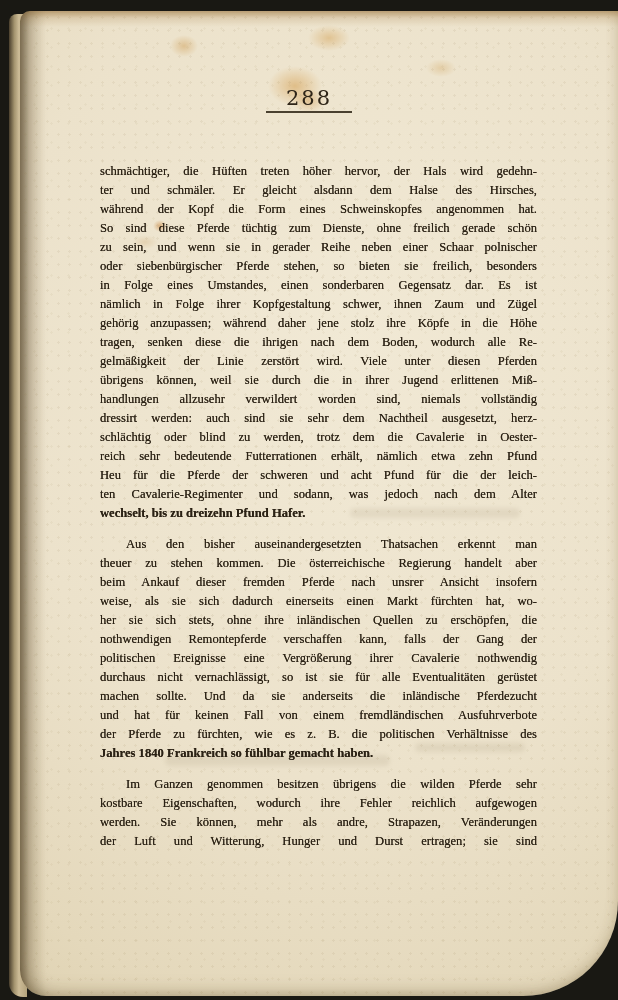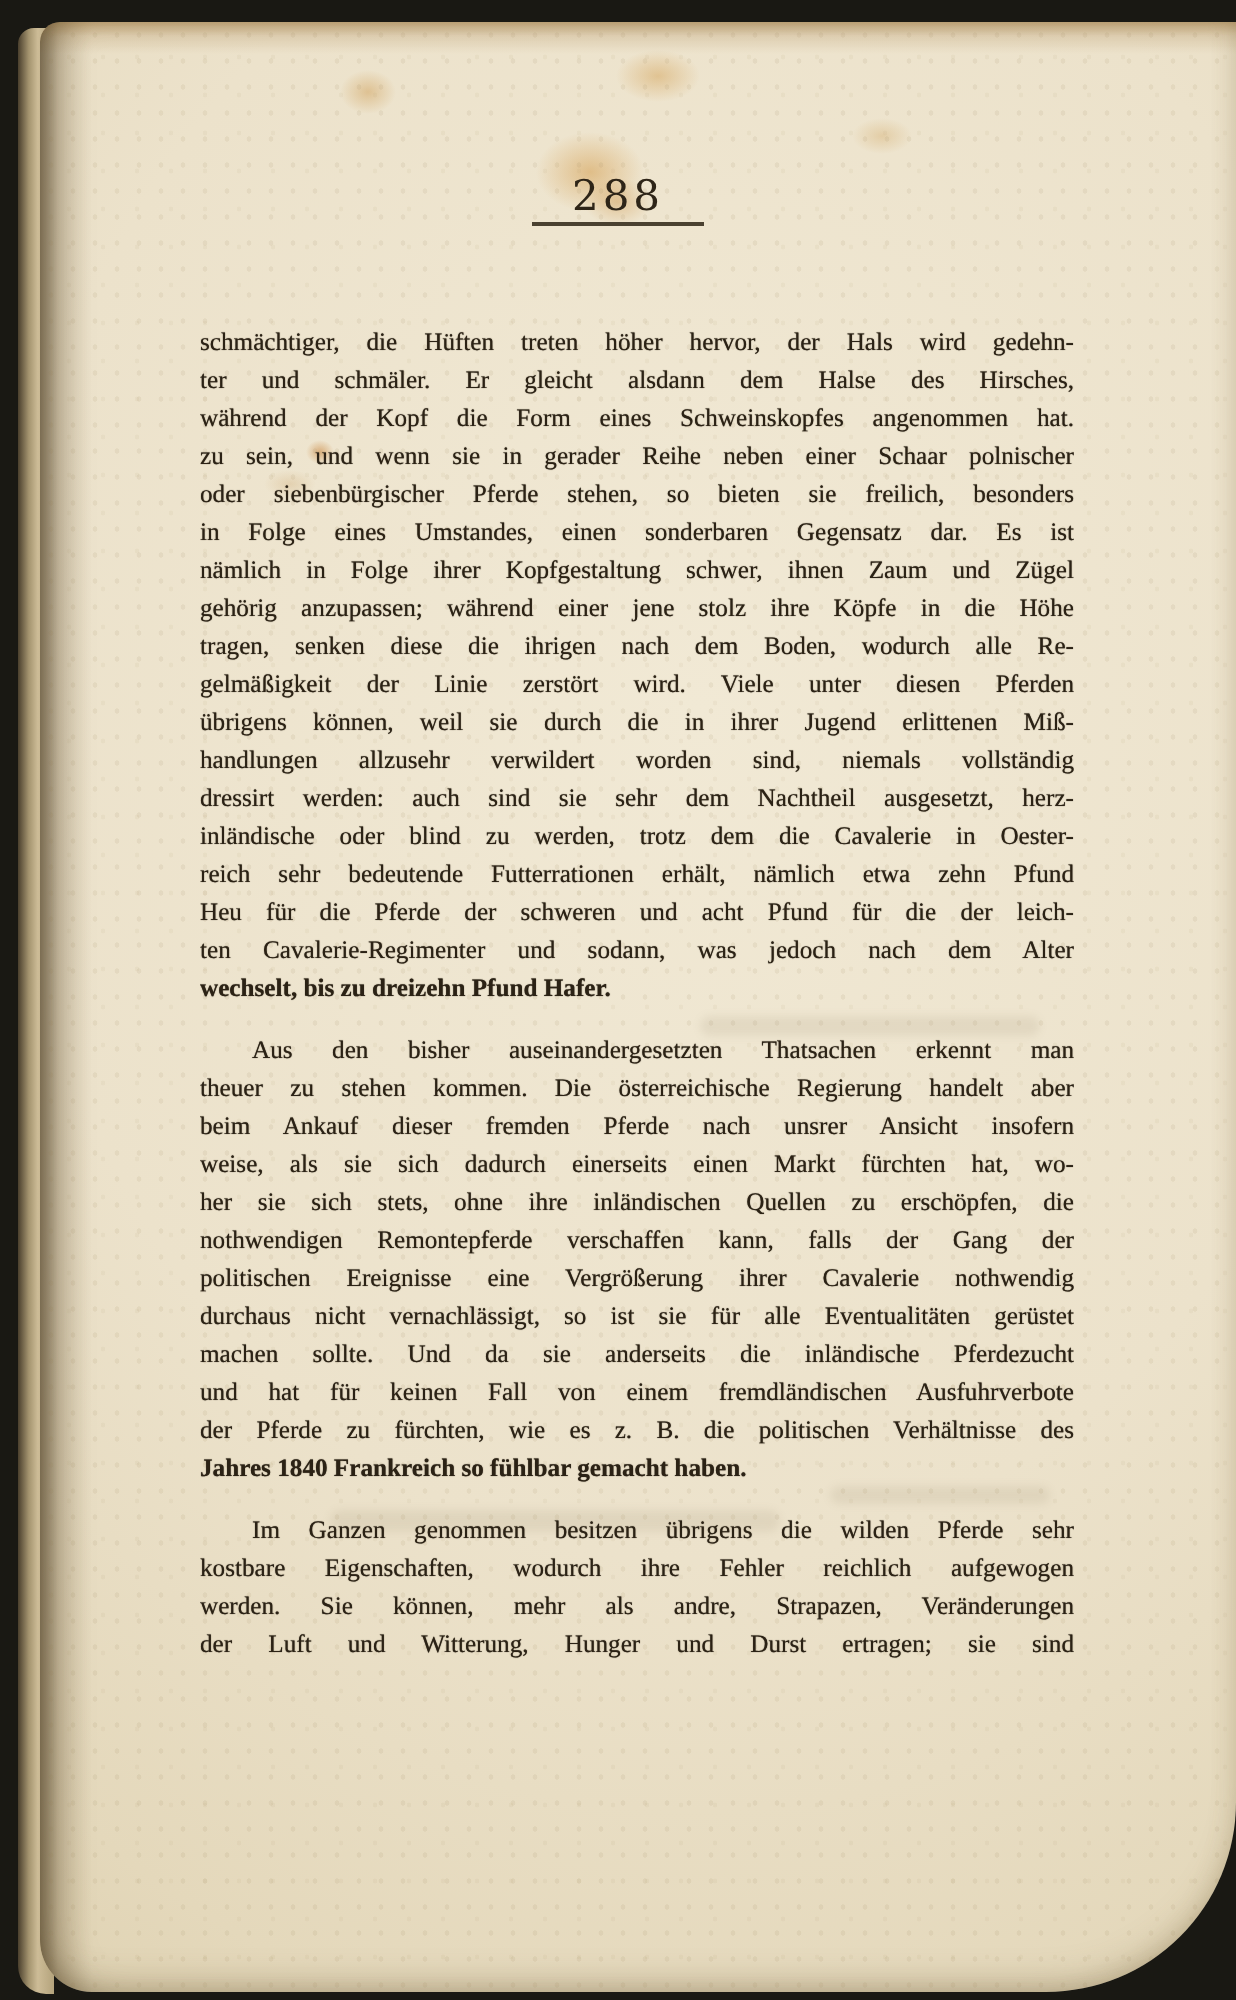--- a/index.html
+++ b/index.html
@@ -113,31 +113,32 @@
     <span class="page-number">288</span>
     <div class="page-rule"></div>
   </div>
 
   <div class="text-block">
 
     <div class="para">
       <div class="line">schmächtiger, die Hüften treten höher hervor, der Hals wird gedehn-</div>
       <div class="line">ter und schmäler. Er gleicht alsdann dem Halse des Hirsches,</div>
       <div class="line">während der Kopf die Form eines Schweinskopfes angenommen hat.</div>
+      <div class="line">So sind diese Pferde tüchtig zum Dienste, ohne freilich gerade schön</div>
       <div class="line">zu sein, und wenn sie in gerader Reihe neben einer Schaar polnischer</div>
       <div class="line">oder siebenbürgischer Pferde stehen, so bieten sie freilich, besonders</div>
       <div class="line">in Folge eines Umstandes, einen sonderbaren Gegensatz dar. Es ist</div>
       <div class="line">nämlich in Folge ihrer Kopfgestaltung schwer, ihnen Zaum und Zügel</div>
-      <div class="line">gehörig anzupassen; während einer jene stolz ihre Köpfe in die Höhe</div>
+      <div class="line">gehörig anzupassen; während daher jene stolz ihre Köpfe in die Höhe</div>
       <div class="line">tragen, senken diese die ihrigen nach dem Boden, wodurch alle Re-</div>
       <div class="line">gelmäßigkeit der Linie zerstört wird. Viele unter diesen Pferden</div>
       <div class="line">übrigens können, weil sie durch die in ihrer Jugend erlittenen Miß-</div>
       <div class="line">handlungen allzusehr verwildert worden sind, niemals vollständig</div>
       <div class="line">dressirt werden: auch sind sie sehr dem Nachtheil ausgesetzt, herz-</div>
-      <div class="line">inländische oder blind zu werden, trotz dem die Cavalerie in Oester-</div>
+      <div class="line">schlächtig oder blind zu werden, trotz dem die Cavalerie in Oester-</div>
       <div class="line">reich sehr bedeutende Futterrationen erhält, nämlich etwa zehn Pfund</div>
       <div class="line">Heu für die Pferde der schweren und acht Pfund für die der leich-</div>
       <div class="line">ten Cavalerie-Regimenter und sodann, was jedoch nach dem Alter</div>
       <div class="line last">wechselt, bis zu dreizehn Pfund Hafer.</div>
     </div>
 
     <div class="para">
       <div class="line indent">Aus den bisher auseinandergesetzten Thatsachen erkennt man</div>
       <div class="line">theuer zu stehen kommen. Die österreichische Regierung handelt aber</div>
       <div class="line">beim Ankauf dieser fremden Pferde nach unsrer Ansicht insofern</div>

